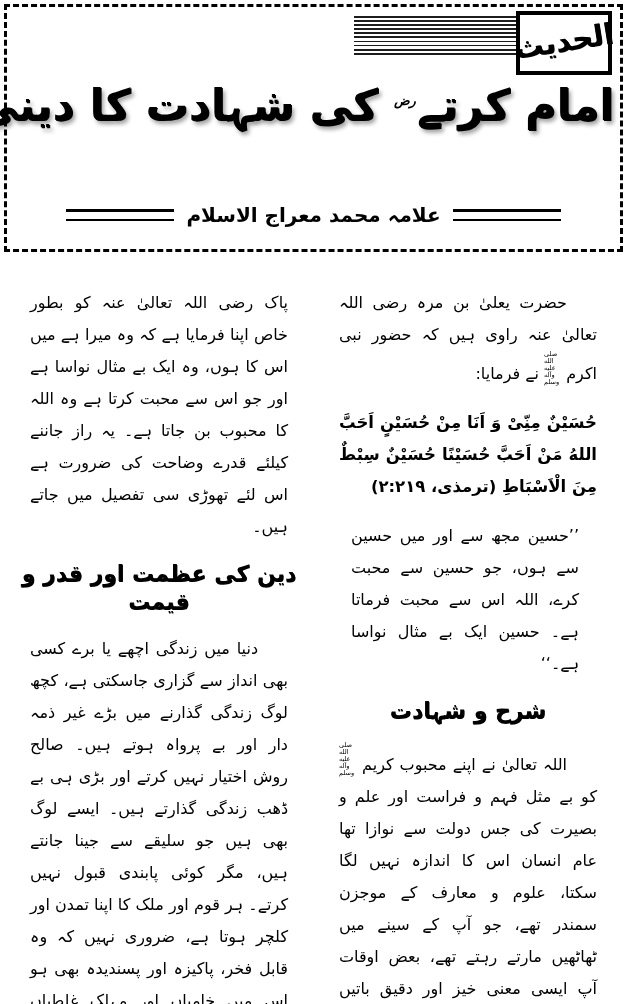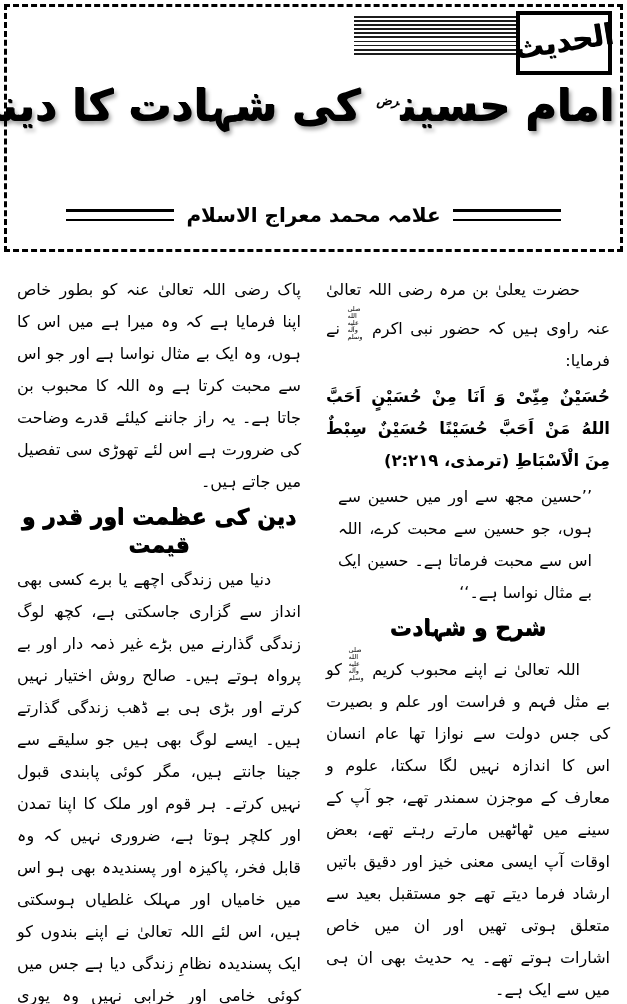--- a/index.html
+++ b/index.html
@@ -58,21 +58,21 @@
   
   .article-body{
     position:absolute;top:270px;right:13px;left:13px;bottom:4px;
     display:flex;gap:17px;
   }
   .col{
     flex:1;min-width:0;
     text-align:justify;
     font-size:16px;line-height:32px;
   }
-  .col p{margin:4px;}
+  .col p{margin:17px;}
   .indent{text-indent:30px;}
   .hadith{font-weight:bold;font-size:16.5px;}
   .hadith .ref{font-weight:bold;white-space:nowrap;}
   .translation{padding-right:18px;padding-left:12px;}
   .heading{
     margin:5px 0 5px;text-align:center;
     font-size:22px;font-weight:bold;line-height:28px;
     text-shadow:0.5px 0.5px 0 #000;
   }
   .saw{
@@ -86,21 +86,21 @@
 <body>
 
 <div class="page">
 
   <div class="title-frame">
     <div class="hatch"></div>
     <div class="tag-box">
       <span class="tag-text">الحدیث</span>
     </div>
 
-    <h1 class="main-title"><span>امام حسین</span><sup class="hon">رض</sup><span> کی شہادت کا دینی پسِ منظر</span></h1>
+    <h1 class="main-title"><span>امام کرتے</span><sup class="hon">رض</sup><span> کی شہادت کا دینی پسِ منظر</span></h1>
 
     <div class="author-row">
       <span class="rule"></span>
       <span class="author">علامہ محمد معراج الاسلام</span>
       <span class="rule"></span>
     </div>
   </div>
 
   <div class="article-body">
 

